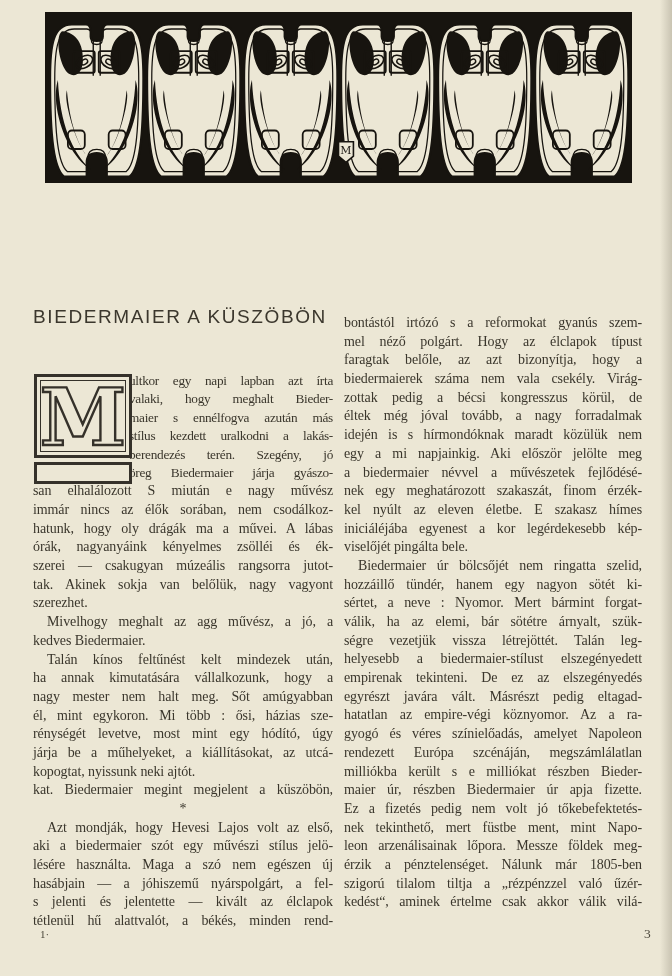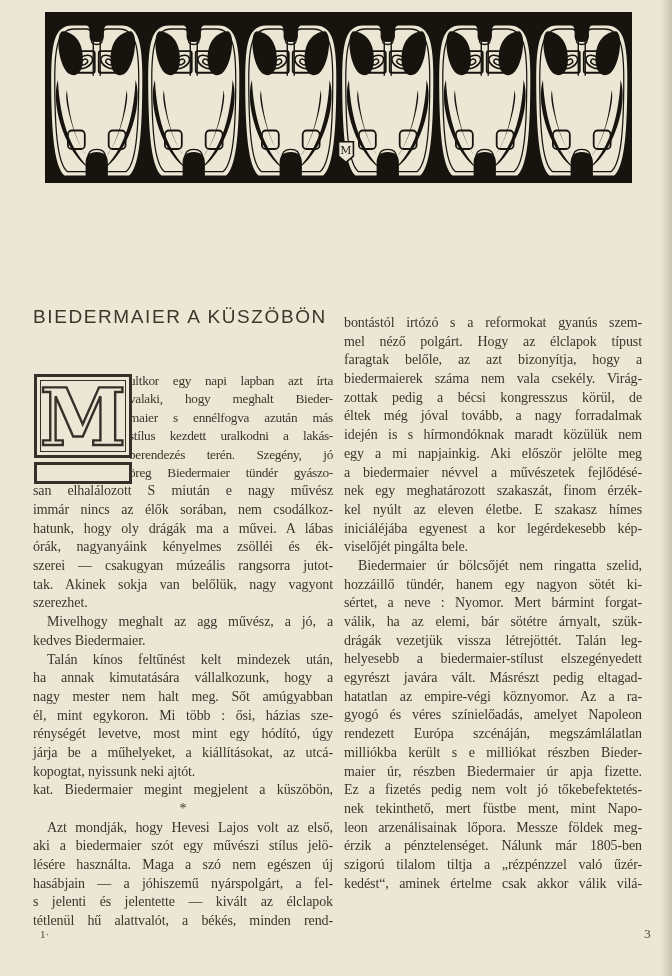--- a/index.html
+++ b/index.html
@@ -103,21 +103,21 @@
       </div>
     </div>
     <div class="dc-foot"></div>
   </div>
   <div class="intro">
       <div class="line f-j">ultkor egy napi lapban azt írta</div>
       <div class="line f-j">valaki, hogy meghalt Bieder-</div>
       <div class="line f-j">maier s ennélfogva azután más</div>
       <div class="line f-j">stílus kezdett uralkodni a lakás-</div>
       <div class="line f-j">berendezés terén. Szegény, jó</div>
-      <div class="line f-j">öreg Biedermaier tündér gyászo-</div>
+      <div class="line f-j">öreg Biedermaier járja gyászo-</div>
     </div>
   <div>
       <div class="line f-j">san elhalálozott S miután e nagy művész</div>
       <div class="line f-j">immár nincs az élők sorában, nem csodálkoz-</div>
       <div class="line f-j">hatunk, hogy oly drágák ma a művei. A lábas</div>
       <div class="line f-j">órák, nagyanyáink kényelmes zsölléi és ék-</div>
       <div class="line f-j">szerei — csakugyan múzeális rangsorra jutot-</div>
       <div class="line f-j">tak. Akinek sokja van belőlük, nagy vagyont</div>
       <div class="line">szerezhet.</div>
       <div class="line f-i f-j">Mivelhogy meghalt az agg művész, a jó, a</div>
@@ -151,22 +151,23 @@
     <div class="line f-j">egy a mi napjainkig. Aki először jelölte meg</div>
     <div class="line f-j">a biedermaier névvel a művészetek fejlődésé-</div>
     <div class="line f-j">nek egy meghatározott szakaszát, finom érzék-</div>
     <div class="line f-j">kel nyúlt az eleven életbe. E szakasz hímes</div>
     <div class="line f-j">iniciáléjába egyenest a kor legérdekesebb kép-</div>
     <div class="line">viselőjét pingálta bele.</div>
     <div class="line f-i f-j">Biedermaier úr bölcsőjét nem ringatta szelid,</div>
     <div class="line f-j">hozzáillő tündér, hanem egy nagyon sötét ki-</div>
     <div class="line f-j">sértet, a neve : Nyomor. Mert bármint forgat-</div>
     <div class="line f-j">válik, ha az elemi, bár sötétre árnyalt, szük-</div>
-    <div class="line f-j">drágák vezetjük vissza létrejöttét. Talán leg-</div>
+    <div class="line f-j">ségre vezetjük vissza létrejöttét. Talán leg-</div>
     <div class="line f-j">helyesebb a biedermaier-stílust elszegényedett</div>
+    <div class="line f-j">empirenak tekinteni. De ez az elszegényedés</div>
     <div class="line f-j">egyrészt javára vált. Másrészt pedig eltagad-</div>
     <div class="line f-j">hatatlan az empire-végi köznyomor. Az a ra-</div>
     <div class="line f-j">gyogó és véres színielőadás, amelyet Napoleon</div>
     <div class="line f-j">rendezett Európa szcénáján, megszámlálatlan</div>
     <div class="line f-j">milliókba került s e milliókat részben Bieder-</div>
     <div class="line f-j">maier úr, részben Biedermaier úr apja fizette.</div>
     <div class="line f-j">Ez a fizetés pedig nem volt jó tőkebefektetés-</div>
     <div class="line f-j">nek tekinthető, mert füstbe ment, mint Napo-</div>
     <div class="line f-j">leon arzenálisainak lőpora. Messze földek meg-</div>
     <div class="line f-j">érzik a pénztelenséget. Nálunk már 1805-ben</div>

